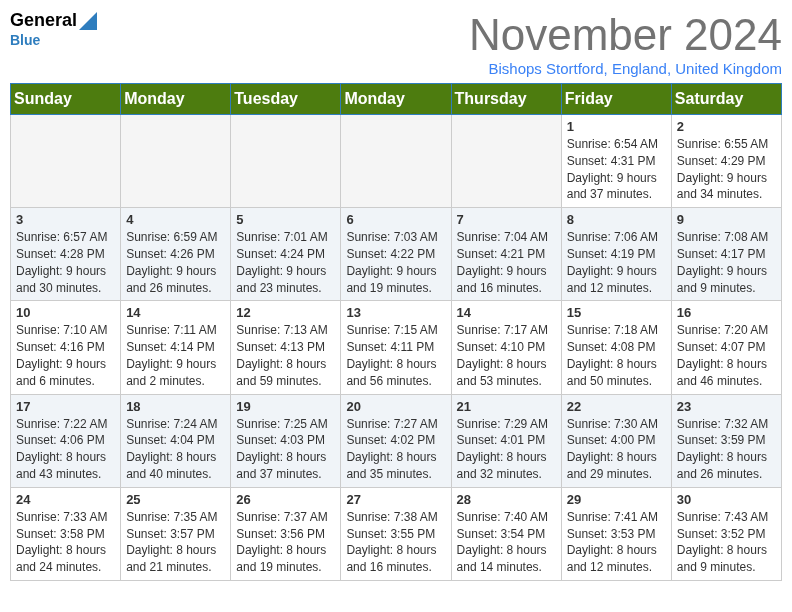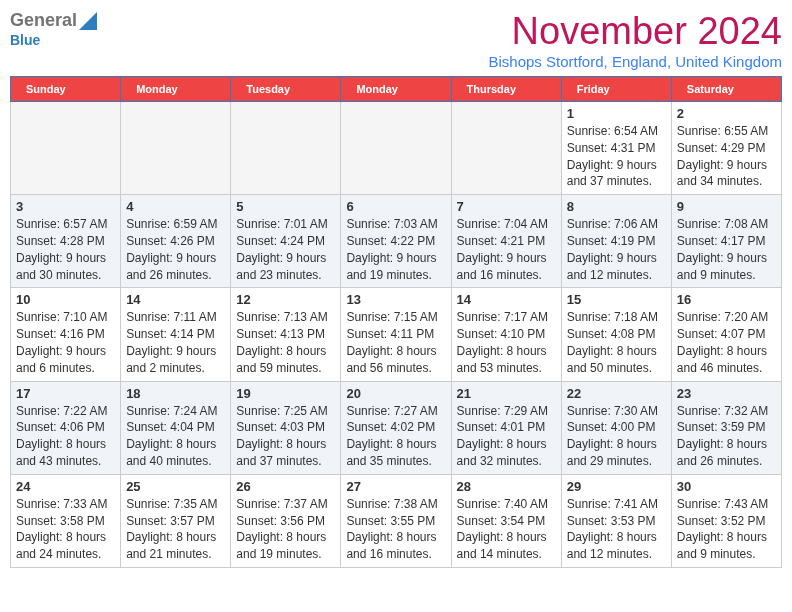--- a/index.html
+++ b/index.html
@@ -18,25 +18,25 @@
     }
     .title-area {
       text-align: right;
     }
     table {
       width: 100%;
       border-collapse: collapse;
       table-layout: fixed;
     }
     th {
-      background-color: #ef4444;
+      background-color: #4d7c0f;
       color: white;
       text-align: left;
-      padding: 6px 15px;
-      font-size: 11px;
+      padding: 6px 3px;
+      font-size: 16px;
       font-weight: bold;
       border: 1px solid #2e7dbe;
     }
     td {
       vertical-align: top;
       border: 1px solid #ccc;
       padding: 4px 5px;
       font-size: 11px;
       color: #333;
       min-height: 80px;
@@ -74,31 +74,31 @@
       display: flex;
       align-items: center;
     }
   </style>
 </head>
 <body>
 
 <div class="header-area">
   <div class="logo-block">
     <div class="logo-general">
-      <span style="font-size:18px;font-weight:bold;color:#737373;">General</span>
+      <span style="font-size:18px;font-weight:bold;color:#000000;">General</span>
       <svg width="18" height="18" viewBox="0 0 18 18" style="margin-left:2px;">
         <polygon points="0,18 18,0 18,18" fill="#2e7dbe"></polygon>
       </svg>
     </div>
     <div>
       <span style="font-size:14px;font-weight:bold;color:#2e7dbe;">Blue</span>
     </div>
   </div>
   <div class="title-area">
-    <div style="font-size:38px;font-weight:normal;color:#be185d;">November 2024</div>
+    <div style="font-size:44px;font-weight:normal;color:#737373;">November 2024</div>
     <div style="font-size:15px;color:#3b82f6;">Bishops Stortford, England, United Kingdom</div>
   </div>
 </div>
 
 <table>
   <thead>
     <tr>
       <th>Sunday</th>
       <th>Monday</th>
       <th>Tuesday</th>

